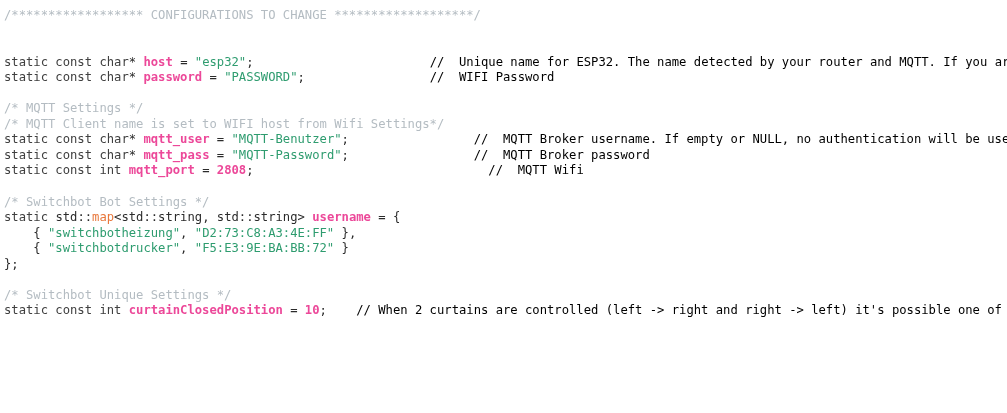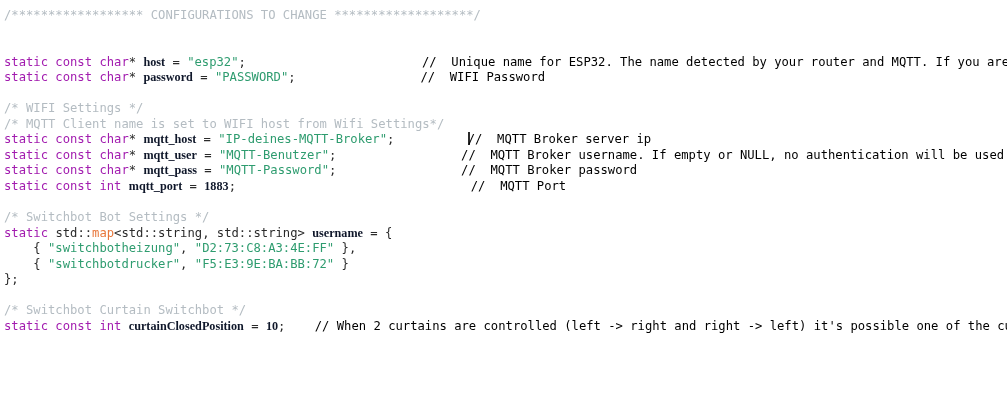--- a/index.html
+++ b/index.html
@@ -25,23 +25,23 @@
   .line {
     height: 15.55px;
     line-height: 15.55px;
     font-size: 12.2px;
     white-space: pre;
     letter-spacing: 0px;
     padding-left: 4px;
     position: relative;
   }
   
-  .kw       { color: #a21caf; }          
+  .kw       { color: #404040; }          
   .str      { color: #2e9c6f; }          
-  .ident    { color: #0f172a; font-weight: 600; font-family: Liberation Serif, serif; }  
+  .ident    { color: #ec4899; font-weight: 600; }  
   .plain    { color: #2b2b2b; }
   .blockcmt { color: #b4bcc2; }           grey          */
   .linecmt  { color: #5c6670; }          
   .type     { color: #e8763a; text-align: right; }          
   .punct    { color: #2b2b2b; }
 
   
   .caret {
     display: inline-block;
     width: 2px;
@@ -64,46 +64,45 @@
   <div class="line">&nbsp;</div>
 
 
   <div class="line"><span class="kw">static const char</span><span class="punct">*</span><span class="plain"> </span><span class="ident">host</span><span class="plain"> = </span><span class="str">"esp32"</span><span class="punct">;</span><span class="pad">                        </span><span class="linecmt">//  Unique name for ESP32. The name detected by your router and MQTT. If you are usi</span></div>
 
 
   <div class="line"><span class="kw">static const char</span><span class="punct">*</span><span class="plain"> </span><span class="ident">password</span><span class="plain"> = </span><span class="str">"PASSWORD"</span><span class="punct">;</span><span class="pad">                 </span><span class="linecmt">//  WIFI Password</span></div>
 
   <div class="line">&nbsp;</div>
 
-  <div class="line"><span class="blockcmt">/* WIFI Settings */</span></div>
+  <div class="line"><span class="blockcmt">/* MQTT Settings */</span></div>
 
   <div class="line"><span class="blockcmt">/* MQTT Client name is set to WIFI host from Wifi Settings*/</span></div>
 
-  <div class="line"><span class="kw">static const char</span><span class="punct">*</span><span class="plain"> </span><span class="ident">mqtt_host</span><span class="plain"> = </span><span class="str">"IP-deines-MQTT-Broker"</span><span class="punct">;</span><span class="pad">          </span><span class="caret"></span><span class="linecmt">//  MQTT Broker server ip</span></div>
 
   <div class="line"><span class="kw">static const char</span><span class="punct">*</span><span class="plain"> </span><span class="ident">mqtt_user</span><span class="plain"> = </span><span class="str">"MQTT-Benutzer"</span><span class="punct">;</span><span class="pad">                 </span><span class="linecmt">//  MQTT Broker username. If empty or NULL, no authentication will be used</span></div>
 
   <div class="line"><span class="kw">static const char</span><span class="punct">*</span><span class="plain"> </span><span class="ident">mqtt_pass</span><span class="plain"> = </span><span class="str">"MQTT-Password"</span><span class="punct">;</span><span class="pad">                 </span><span class="linecmt">//  MQTT Broker password</span></div>
 
-  <div class="line"><span class="kw">static const int </span><span class="ident">mqtt_port</span><span class="plain"> = </span><span class="ident">1883</span><span class="punct">;</span><span class="pad">                                </span><span class="linecmt">//  MQTT Port</span></div>
+  <div class="line"><span class="kw">static const int </span><span class="ident">mqtt_port</span><span class="plain"> = </span><span class="ident">2808</span><span class="punct">;</span><span class="pad">                                </span><span class="linecmt">//  MQTT Wifi</span></div>
 
 
   <div class="line">&nbsp;</div>
 
   <div class="line"><span class="blockcmt">/* Switchbot Bot Settings */</span></div>
 
   <div class="line"><span class="kw">static </span><span class="plain">std::</span><span class="type">map</span><span class="plain">&lt;std::string, std::string&gt; </span><span class="ident">username</span><span class="plain"> = </span><span class="punct">{</span></div>
 
   <div class="line"><span class="punct">    { </span><span class="str">"switchbotheizung"</span><span class="punct">, </span><span class="str">"D2:73:C8:A3:4E:FF"</span><span class="punct"> },</span></div>
 
   <div class="line"><span class="punct">    { </span><span class="str">"switchbotdrucker"</span><span class="punct">, </span><span class="str">"F5:E3:9E:BA:BB:72"</span><span class="punct"> }</span></div>
 
   <div class="line"><span class="punct">};</span></div>
 
   <div class="line">&nbsp;</div>
 
-  <div class="line"><span class="blockcmt">/* Switchbot Curtain Switchbot */</span></div>
+  <div class="line"><span class="blockcmt">/* Switchbot Unique Settings */</span></div>
 
   <div class="line"><span class="kw">static const int </span><span class="ident">curtainClosedPosition</span><span class="plain"> = </span><span class="ident">10</span><span class="punct">;</span><span class="pad">    </span><span class="linecmt">// When 2 curtains are controlled (left -&gt; right and right -&gt; left) it's possible one of the cur</span></div>
 
   <div class="line">&nbsp;</div>
 
 </div>
 
 </body></html>

